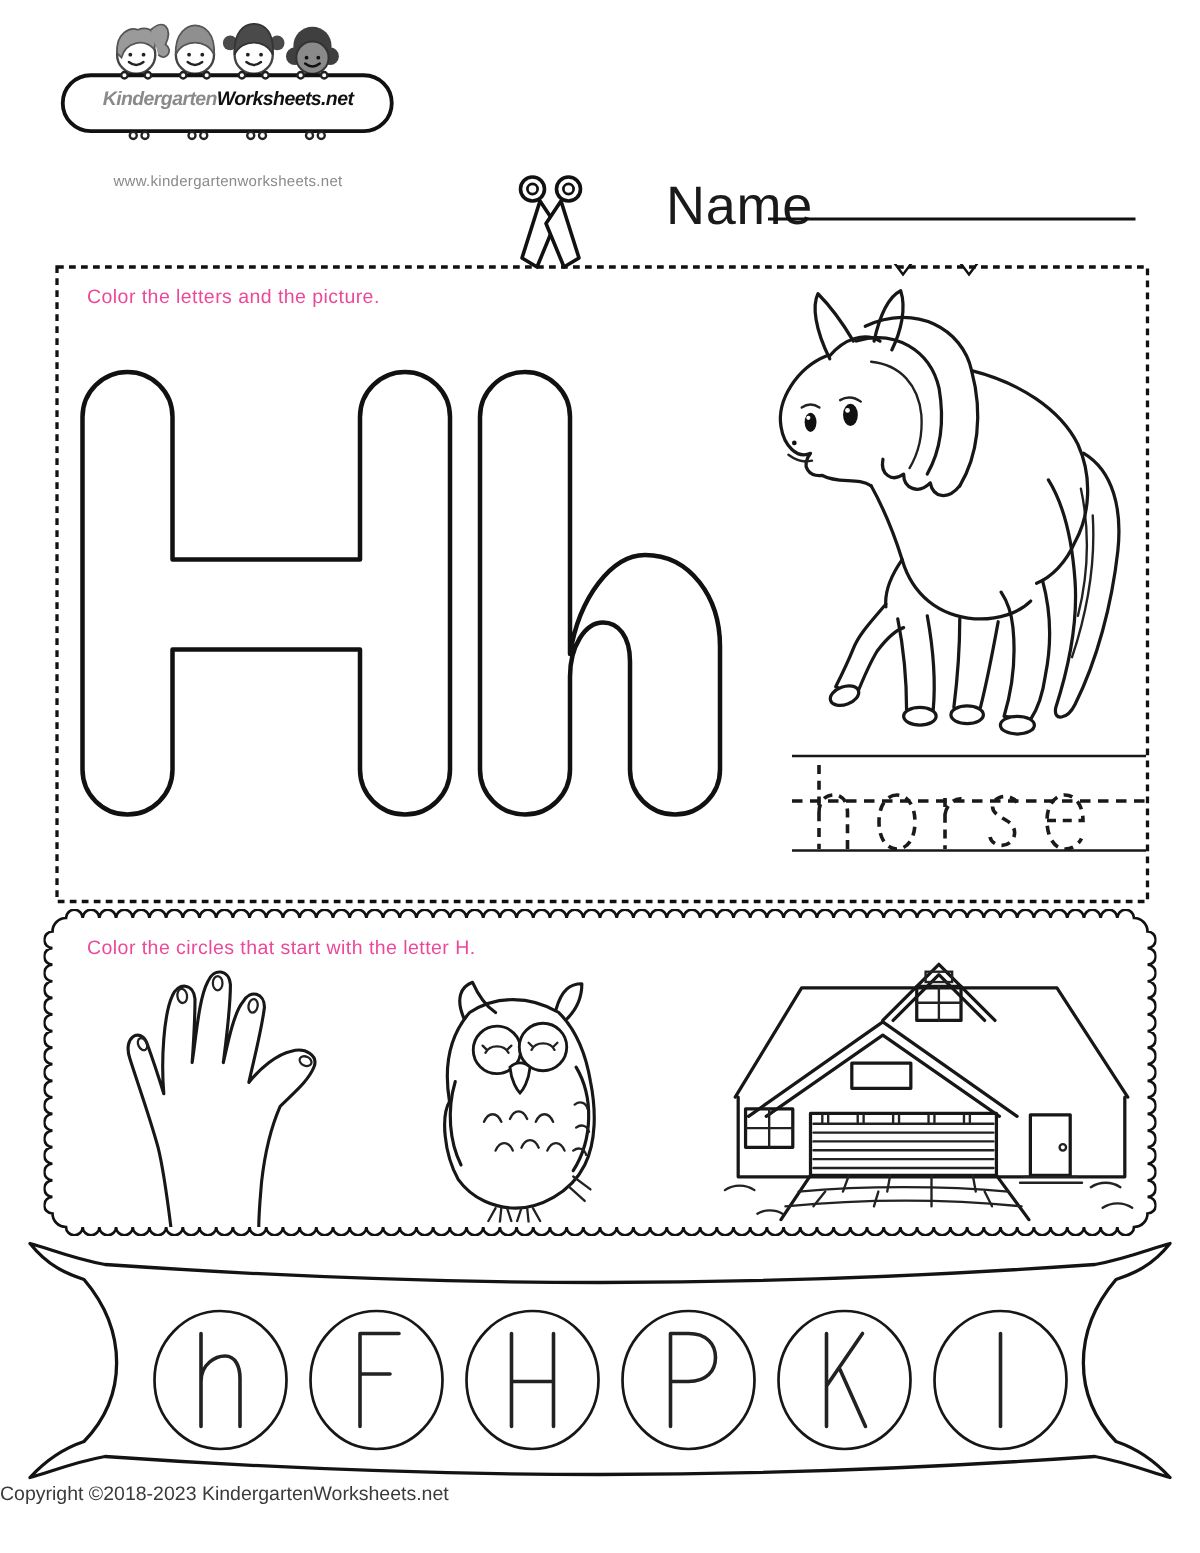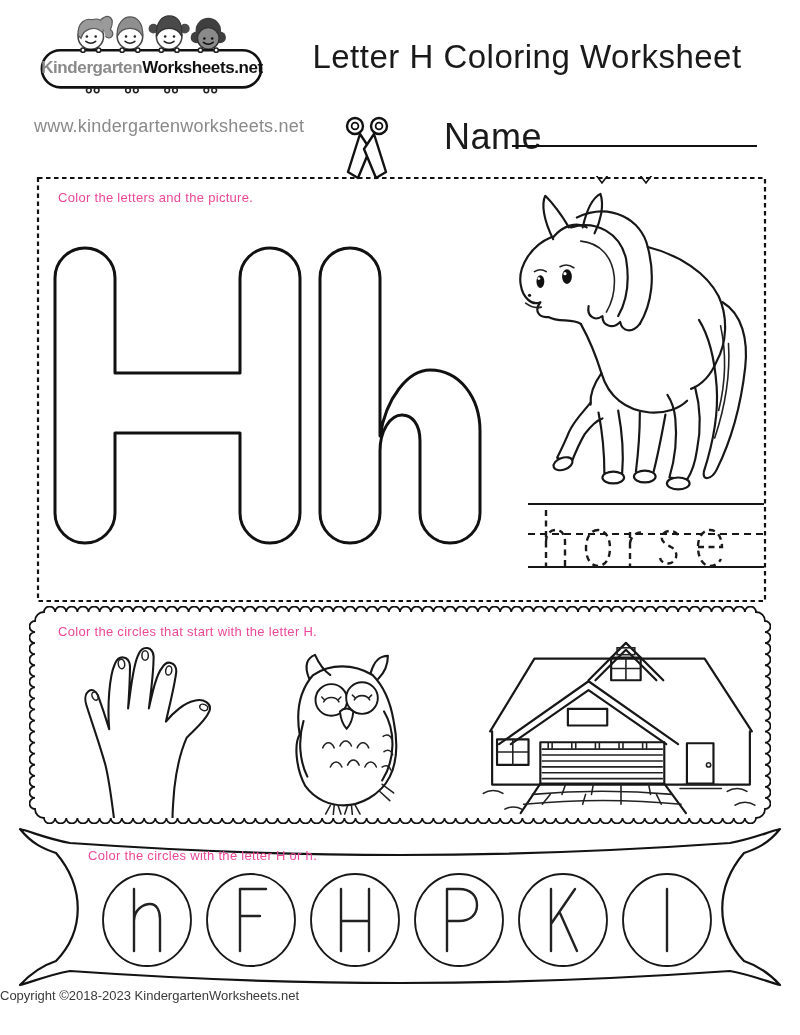--- a/index.html
+++ b/index.html
@@ -6,22 +6,22 @@
   #page{position:relative;width:800px;height:1035px;background:#fff;overflow:hidden;
         font-family:"Liberation Sans",sans-serif;color:#1a1a1a;}
   .abs{position:absolute;}
   .ln{fill:none;stroke:#171717;stroke-width:2.2;stroke-linecap:round;stroke-linejoin:round;}
   .lnw{fill:#fff;stroke:#171717;stroke-width:2.2;stroke-linecap:round;stroke-linejoin:round;}
   .thin{fill:none;stroke:#222;stroke-width:1.6;stroke-linecap:round;}
   .instr{font-size:13px;letter-spacing:.3px;color:#ec4899;}
   .cl{fill:none;stroke:#222;stroke-width:2.4;stroke-linecap:round;stroke-linejoin:round;}
   .tr{fill:none;stroke:#1a1a1a;stroke-width:2.4;stroke-dasharray:6 4.5;}
   #title{font-size:33px;letter-spacing:.5px;white-space:nowrap;}
-  #brandline{font-weight:bold;font-size:17px;letter-spacing:-.4px;white-space:nowrap;}
-  #urlline{font-size:18px;color:#8a8a8a;letter-spacing:.2px;}
+  #brandline{font-weight:bold;font-size:13px;letter-spacing:-.4px;white-space:nowrap;font-style:italic;}
+  #urlline{font-size:10px;color:#8a8a8a;letter-spacing:.2px;}
   .footer{font-size:13px;color:#3a3a3a;text-align:left;width:100%;}
 </style>
 </head>
 <body>
 
 <div id="page">
 
   <svg class="abs" style="left:34px;top:8px" width="235" height="100" viewBox="0 0 240 100">
 
     <g>
@@ -83,21 +83,20 @@
         <circle cx="144" cy="83" r="2.4"></circle>
       <circle cx="176" cy="83" r="2.4"></circle>
         <circle cx="184" cy="83" r="2.4"></circle>
     </g>
   </svg>
   <div class="abs" id="brandline" style="left:36px;top:58px;width:232px;text-align:center">
     <span style="color:#8a8a8a">Kindergarten</span><span style="color:#111">Worksheets.net</span>
   </div>
   <div class="abs" id="urlline" style="left:34px;top:116px;width:236px;text-align:center">www.kindergartenworksheets.net</div>
 
-  <div class="abs" id="title" style="left:292px;top:38px;width:470px;text-align:center">Letter H Coloring Worksheet</div>
 
   <div class="abs" style="left:444px;top:116px;font-size:36px;letter-spacing:.5px">Name</div>
   <div class="abs" style="left:512px;top:145px;width:245px;border-bottom:2px solid #111;height:0"></div>
 
   <svg class="abs" style="left:36px;top:176px" width="732" height="428" viewBox="0 0 732 428">
     <rect x="2" y="2" width="727" height="423" fill="none" stroke="#111" stroke-width="2.2" stroke-dasharray="4.5 3.5"></rect>
     <path d="M560,-1 l6,8 l6,-8 M604,-1 l6,8 l6,-8" fill="none" stroke="#111" stroke-width="1.6"></path>
   </svg>
   <div class="abs instr" style="left:58px;top:190px">Color the letters and the picture.</div>
 
@@ -265,17 +264,16 @@
         <g transform="translate(563,95)">
           <ellipse rx="44" ry="46" fill="#fff" stroke="#171717" stroke-width="1.8"></ellipse>
           <path d="M-12,-31 V31 M12,-31 L-12,4 M-3,-7 L14,31" class="cl"></path>
         </g>
         <g transform="translate(667,95)">
           <ellipse rx="44" ry="46" fill="#fff" stroke="#171717" stroke-width="1.8"></ellipse>
           <path d="M0,-31 V31" class="cl"></path>
         </g>
       </g>
   </svg>
-  <div class="abs instr" style="left:88px;top:848px">Color the circles with the letter H or h.</div>
 
   <div class="abs footer" style="top:988px">Copyright ©2018-2023 KindergartenWorksheets.net</div>
 
 </div>
 
 </body></html>

